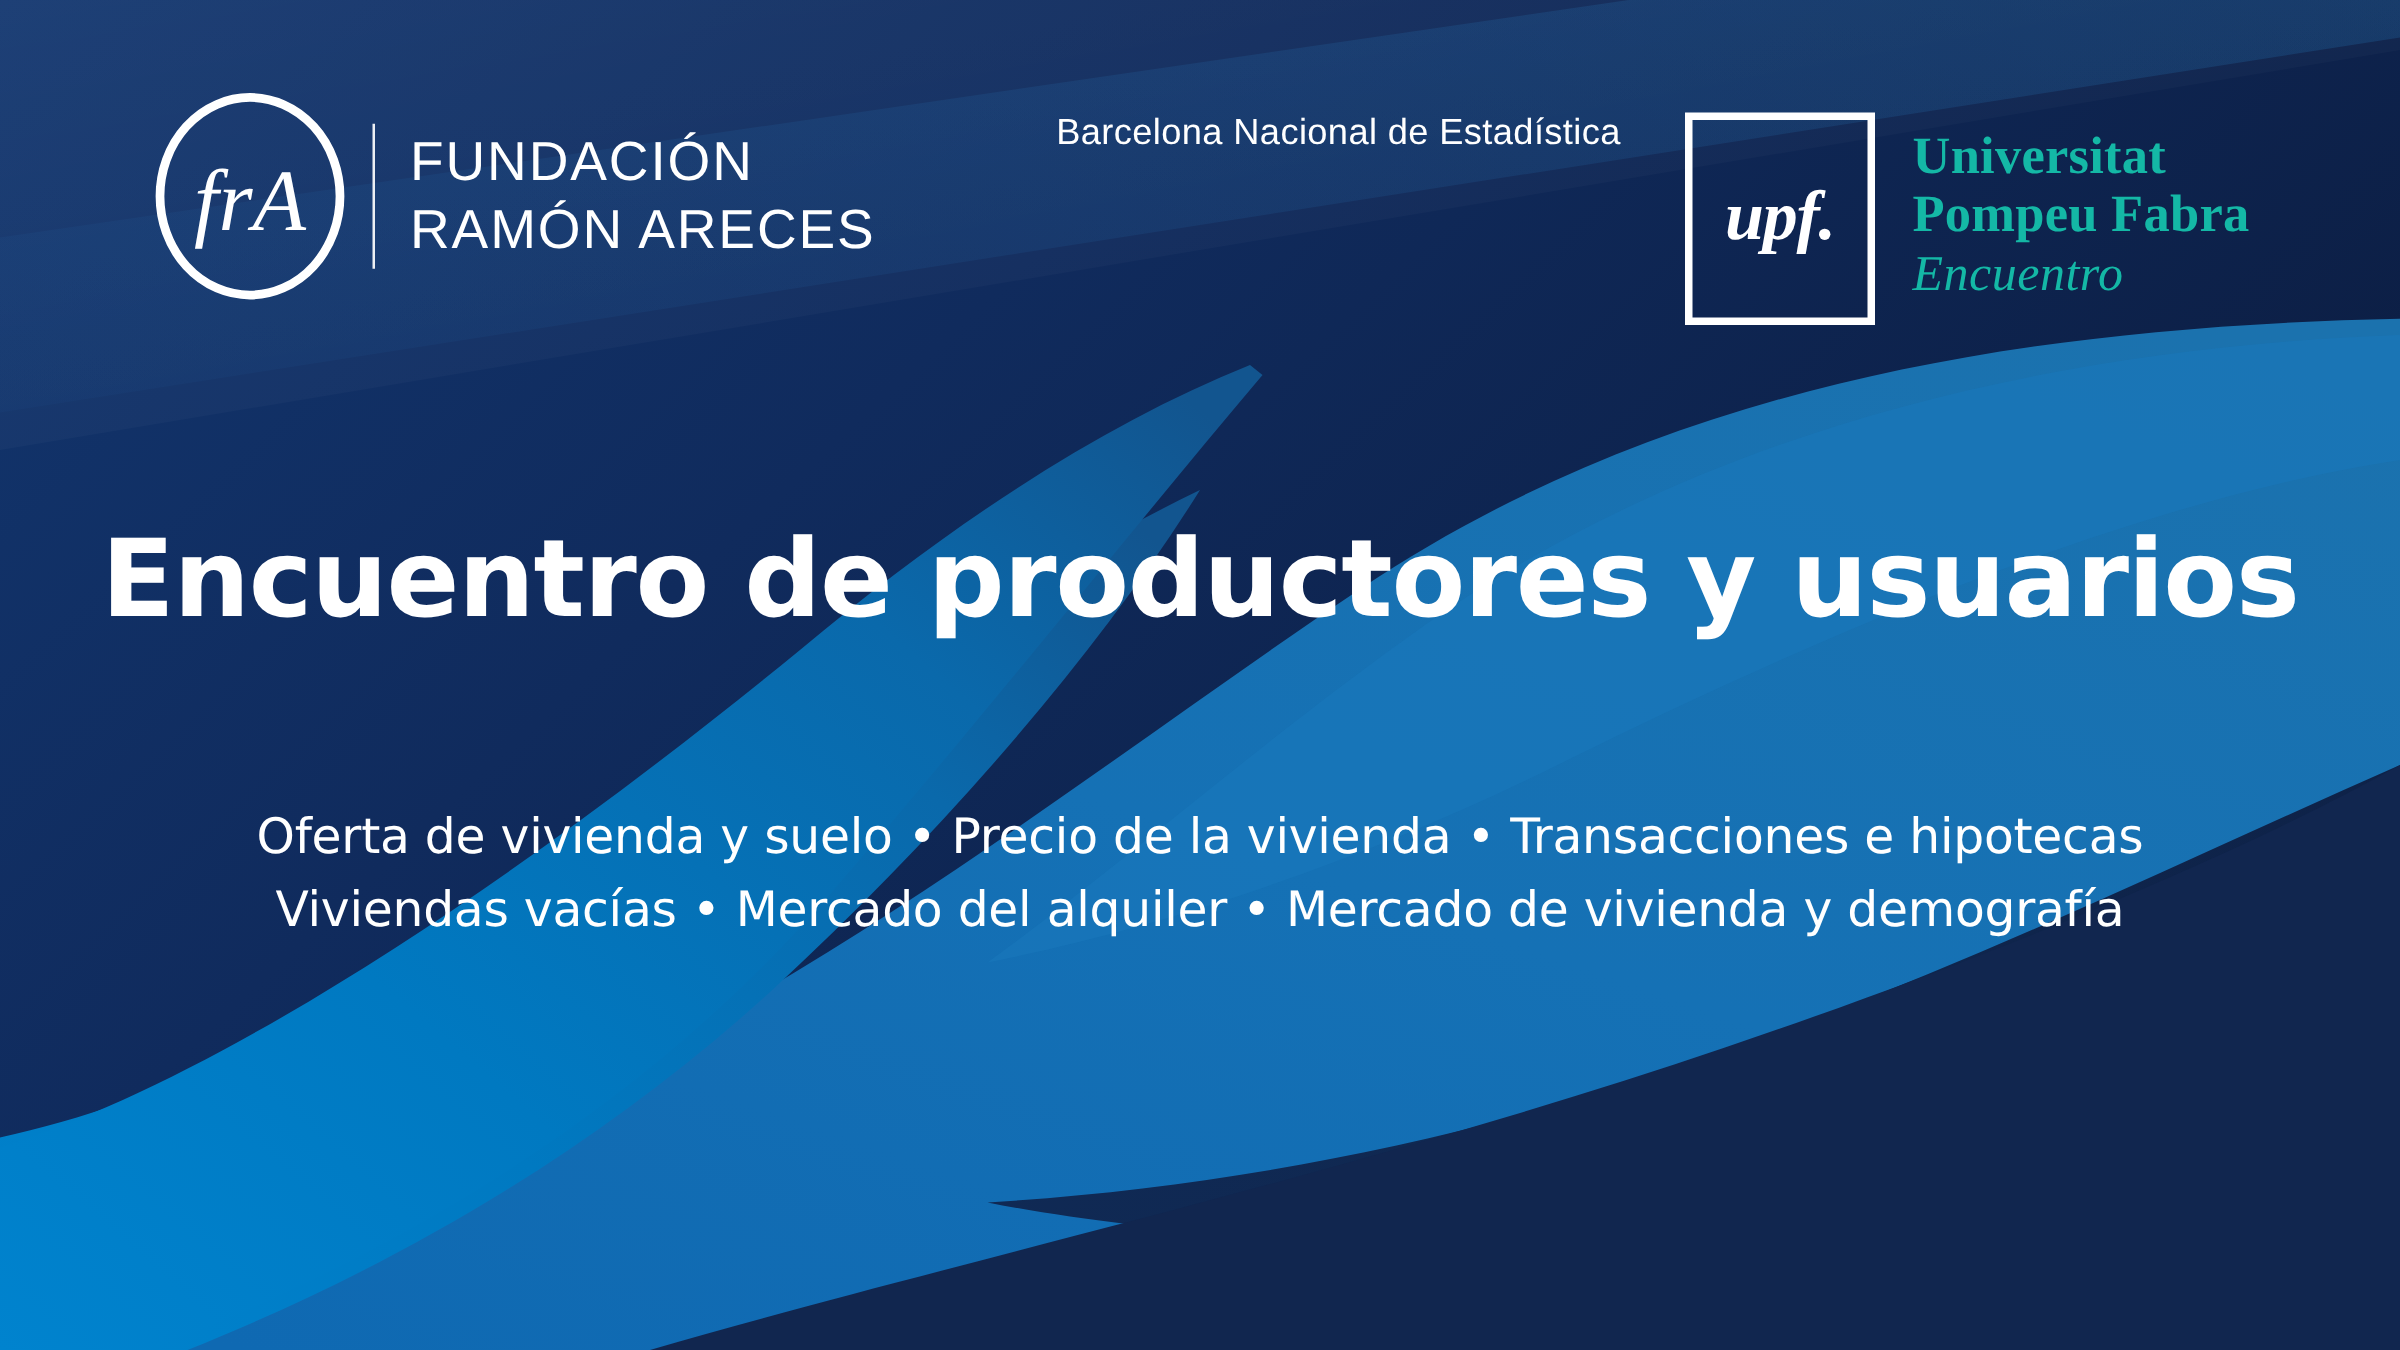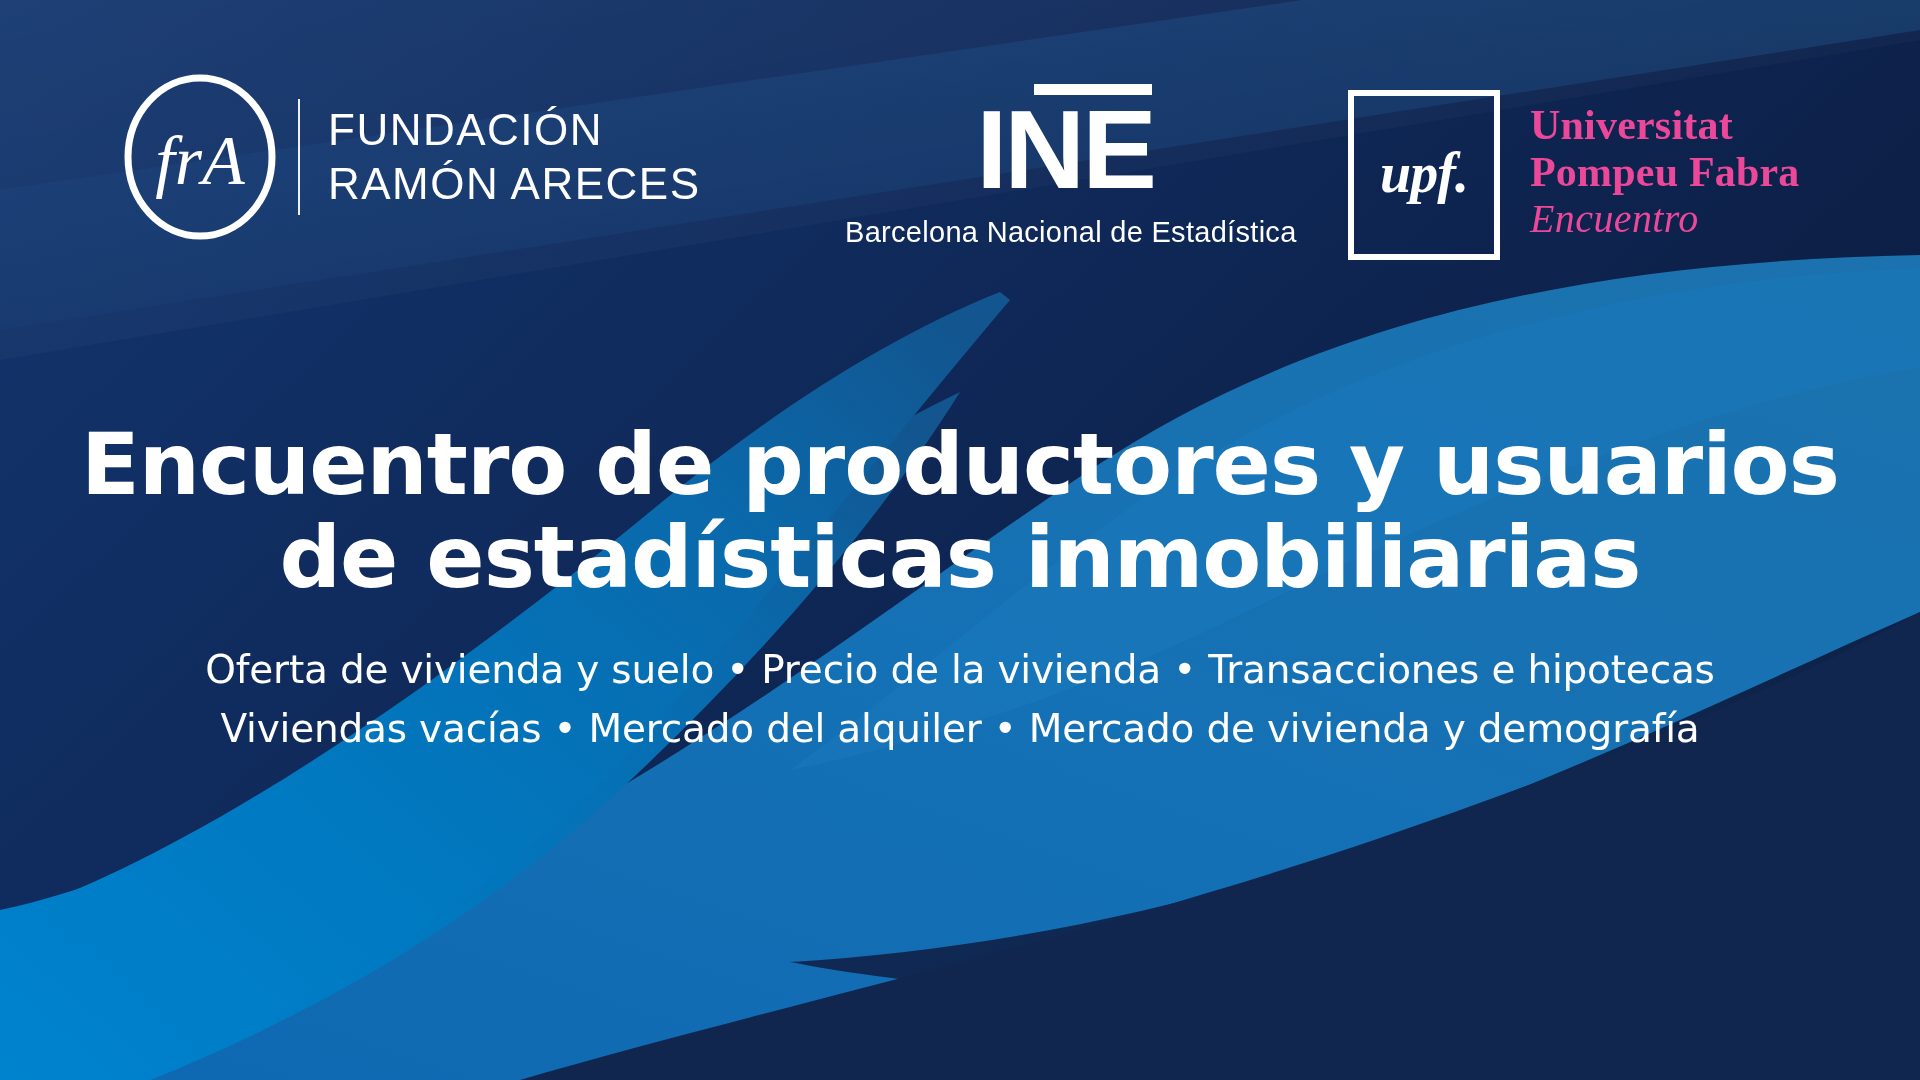--- a/index.html
+++ b/index.html
@@ -108,21 +108,21 @@
     font-family:"Liberation Serif", serif;
     font-style:italic;
     font-size:56px;
     font-weight:700;
     line-height:1;
     letter-spacing:-1px;
     transform:translateY(-2px);
   }
   .upf-text {
     margin-left:30px;
-    color:#ec4899;
+    color:#14b8a6;
     padding-top:12px;
   }
   .upf-l1, .upf-l2 {
     font-family:"Liberation Serif", serif;
     font-weight:700;
     font-size:42px;
     line-height:1.12;
     letter-spacing:.2px;
     white-space:nowrap;
   }
@@ -283,43 +283,38 @@
       <svg class="fra-mark" viewBox="0 0 160 170" xmlns="http://www.w3.org/2000/svg">
         <ellipse cx="80" cy="85" rx="72" ry="79" fill="none" stroke="#ffffff" stroke-width="7"></ellipse>
         <text x="80" y="112" text-anchor="middle" font-family="Liberation Serif, serif" font-style="italic" font-size="70" fill="#ffffff">frA</text>
       </svg>
       <div class="fra-rule"></div>
       <div class="fra-text">FUNDACIÓN
 RAMÓN ARECES</div>
     </div>
 
     <div class="ine-logo">
-      <div class="ine-word">
-        <span>INE</span>
-        <span class="macron"></span>
-      </div>
       <div class="ine-sub">Barcelona Nacional de Estadística</div>
     </div>
 
     <div class="upf-logo">
       <div class="upf-box">
         <span class="upf-box-inner">upf.</span>
       </div>
       <div class="upf-text">
         <div class="upf-l1">Universitat</div>
         <div class="upf-l2">Pompeu Fabra</div>
         <div class="upf-l3">Encuentro</div>
       </div>
     </div>
 
   </div>
 
   <div class="headline">
     <div class="title-line">Encuentro de productores y usuarios</div>
-    <div class="title-line">de estadísticas inmobiliarias</div>
   </div>
 
   <div class="subtitle-block">
     <div class="sub-line">Oferta de vivienda y suelo • Precio de la vivienda • Transacciones e hipotecas</div>
     <div class="sub-line">Viviendas vacías • Mercado del alquiler • Mercado de vivienda y demografía</div>
   </div>
 
 </div>
 
 </body></html>

